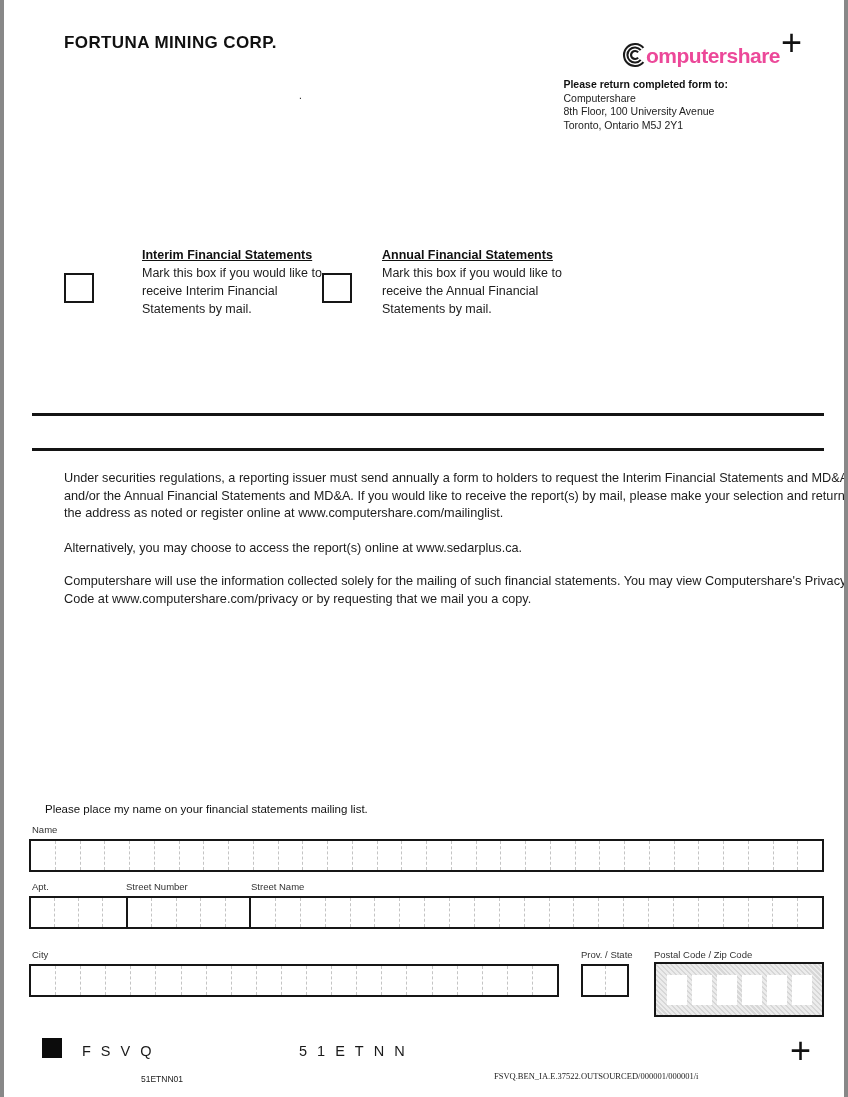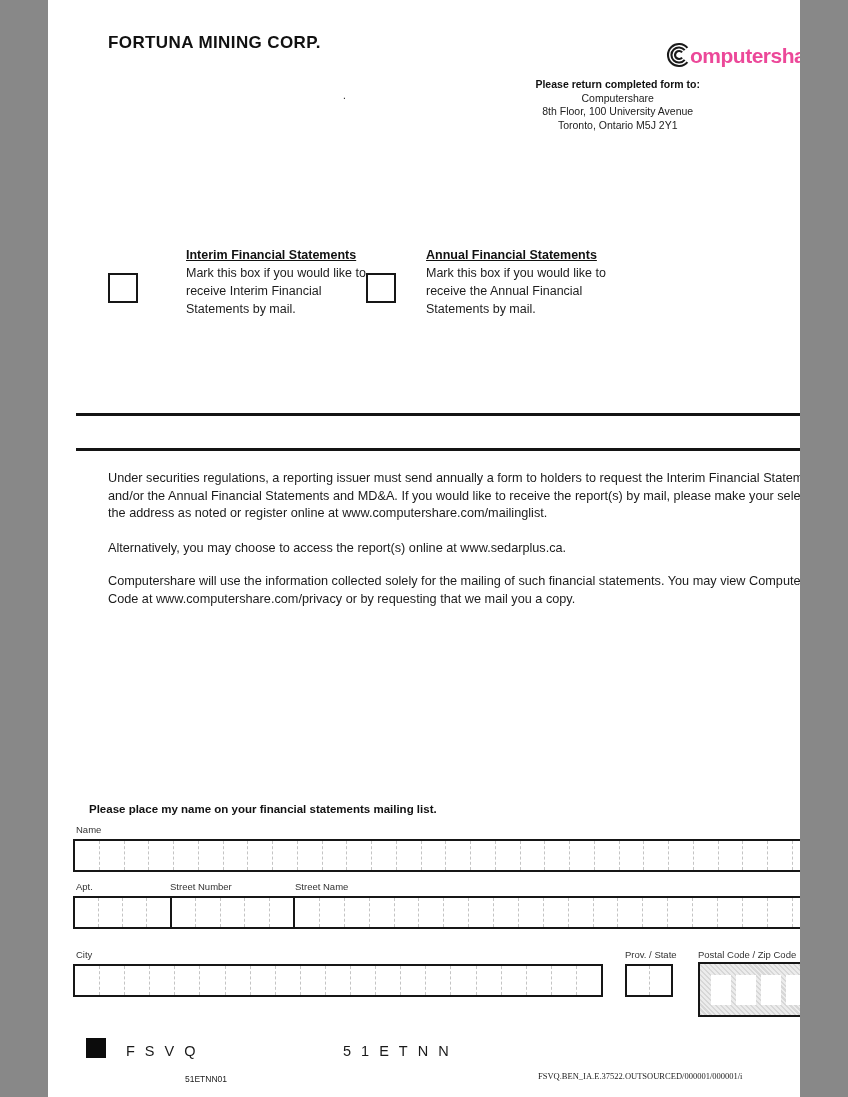--- a/index.html
+++ b/index.html
@@ -1,34 +1,34 @@
 <!DOCTYPE html>
 <html><head>
 <meta charset="utf-8">
 <style>
   * { margin:0; padding:0; box-sizing:border-box; }
   html,body { background:#888; }
   .page {
     position:relative;
-    width:752px; height:1097px;
+    width:840px; height:1097px;
     margin:0 auto;
     background:#ffffff;
     font-family:"Liberation Sans", sans-serif;
     color:#111;
     overflow:hidden;
   }
   .abs { position:absolute; }
 
   
   .company-title { left:60px; top:33px; font-size:17px; font-weight:bold; letter-spacing:0.4px; }
   .logo { left:617px; top:40px; display:flex; align-items:center; }
   .logo-text { font-size:21px; font-weight:bold; letter-spacing:-0.5px; color:#ec4899; margin-left:-2px; }
   .plus-top { left:777px; top:22px; font-size:36px; font-weight:300; color:#111; }
   .plus-bottom { left:786px; top:1030px; font-size:36px; font-weight:300; color:#111; }
-  .return-block { right:100px; top:78px; text-align:center; font-size:10.5px; line-height:13.5px; color:#222; }
+  .return-block { right:116px; top:78px; text-align:left; font-size:10.5px; line-height:13.5px; color:#222; }
   .return-title { font-weight:bold; color:#111; }
   .stray-dot { left:295px; top:90px; font-size:10px; }
 
   
   .checkbox { width:30px; height:30px; border:2px solid #161616; background:#fff; }
   .cb1 { left:60px; top:273px; }
   .cb2 { left:318px; top:273px; }
   .option-text { top:246px; width:196px; font-size:12.5px; line-height:18px; color:#1c1c1c; }
   .opt1 { left:115px;margin-left:23px; }
   .opt2 { left:378px; }
@@ -40,21 +40,21 @@
   .rule2 { top:448px; }
   .section-title { left:28px; top:422px; font-size:15.5px; font-weight:bold; }
 
   
   .para { left:28px; width:797px; font-size:12.7px; line-height:17.5px; color:#1c1c1c;margin-left:32px; }
   .p1 { top:470px; }
   .p2 { top:540px; }
   .p3 { top:573px; }
 
   
-  .instruction { left:28px; top:803px; font-size:11.5px; font-weight:bold;padding-left:13px; }
+  .instruction { left:28px; top:803px; font-size:11.5px; font-weight:normal;padding-left:13px; }
   .field-label { font-size:9.5px; color:#333; }
   .comb { border:2px solid #161616; background:#fff; display:flex; }
   .comb .cell { flex:1; border-right:1px dashed #c4c4c4; }
   .comb .cell:last-child { border-right:none; }
   .comb .sect { display:flex; height:100%; }
   .comb .sect .cell { flex:1; border-right:1px dashed #c4c4c4; }
   .comb .sect .cell:last-child { border-right:none; }
   .sect-divider { border-right:2px solid #161616 !important; }
 
   .name-label { left:28px; top:824px; }

